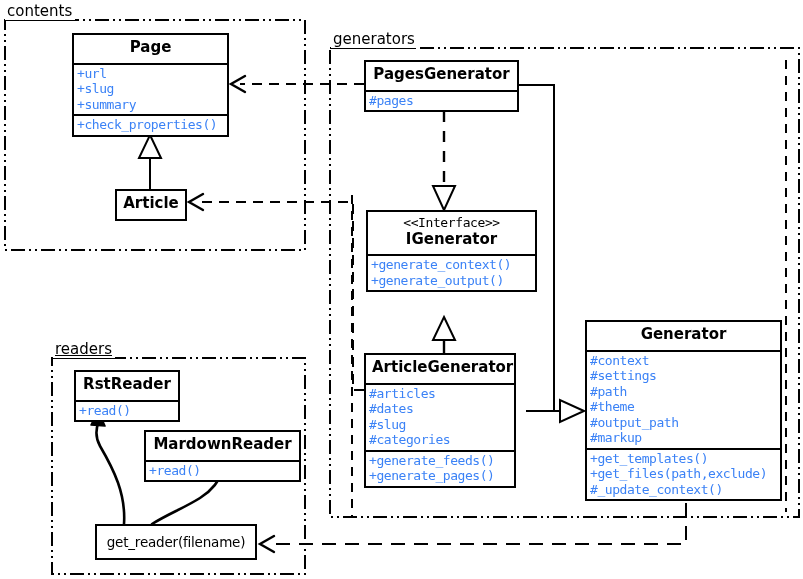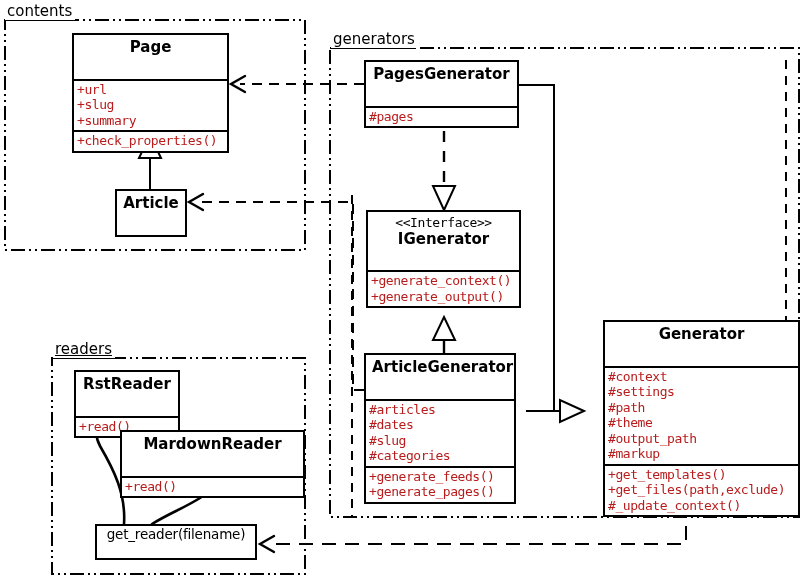--- a/index.html
+++ b/index.html
@@ -28,53 +28,53 @@
     position: absolute;
     box-sizing: border-box;
     background: #ffffff;
     border: 2px solid #000000;
     z-index: 5;
   }
   .uml-title {
     font-weight: bold;
     font-size: 15px;
     text-align: center;
-    padding: 4px 6px 23px 6px;
+    padding: 4px 6px 7px 6px;
     color: #000;
     line-height: 1.12;
     white-space: nowrap;
   }
   .uml-stereotype {
     display: block;
     font-weight: normal;
     font-size: 13px;
     font-family: "DejaVu Sans Mono", monospace;
     letter-spacing: -0.4px;
   }
   .uml-compartment {
     border-top: 2px solid #000000;
     padding: 1px 0 2px 0;
   }
   .uml-member {
     font-family: "DejaVu Sans Mono", monospace;
     font-size: 13px;
     line-height: 15.5px;
-    color: #b91c1c;
+    color: #3b82f6;
     padding: 0 2px 0 3px;
     white-space: nowrap;
     letter-spacing: -0.45px;
   }
   .plain-box {
     position: absolute;
     box-sizing: border-box;
     background: #ffffff;
     border: 2px solid #000000;
     z-index: 5;
     display: flex;
-    align-items: flex-start;
+    align-items: center;
     justify-content: center;
   }
   .plain-box .plain-label {
     font-size: 13.5px;
     color: #000;
     white-space: nowrap;
     letter-spacing: -0.2px;
   }
   
   .pkg-label {
@@ -156,21 +156,21 @@
     <div class="uml-title">Article</div>
   </div>
 
   <div class="uml-class" style="left:364px; top:60px; width:155px;">
     <div class="uml-title">PagesGenerator</div>
     <div class="uml-compartment">
       <div class="uml-member">#pages</div>
     </div>
   </div>
 
-  <div class="uml-class" style="left:366px; top:210px; width:155px;">
+  <div class="uml-class" style="left:366px; top:210px; width:171px;">
     <div class="uml-title">
       <span class="uml-stereotype">&lt;&lt;Interface&gt;&gt;</span>
       <span>IGenerator</span>
     </div>
     <div class="uml-compartment">
       <div class="uml-member">+generate_context()</div>
       <div class="uml-member">+generate_output()</div>
     </div>
   </div>
 
@@ -181,21 +181,21 @@
       <div class="uml-member">#dates</div>
       <div class="uml-member">#slug</div>
       <div class="uml-member">#categories</div>
     </div>
     <div class="uml-compartment">
       <div class="uml-member">+generate_feeds()</div>
       <div class="uml-member">+generate_pages()</div>
     </div>
   </div>
 
-  <div class="uml-class" style="left:585px; top:320px; width:197px;margin-left:18px;">
+  <div class="uml-class" style="left:585px; top:320px; width:197px;">
     <div class="uml-title">Generator</div>
     <div class="uml-compartment">
       <div class="uml-member">#context</div>
       <div class="uml-member">#settings</div>
       <div class="uml-member">#path</div>
       <div class="uml-member">#theme</div>
       <div class="uml-member">#output_path</div>
       <div class="uml-member">#markup</div>
     </div>
     <div class="uml-compartment">
@@ -205,21 +205,21 @@
     </div>
   </div>
 
   <div class="uml-class" style="left:74px; top:370px; width:106px;">
     <div class="uml-title">RstReader</div>
     <div class="uml-compartment">
       <div class="uml-member">+read()</div>
     </div>
   </div>
 
-  <div class="uml-class" style="left:120px; top:430px; width:185px;">
+  <div class="uml-class" style="left:144px; top:430px; width:157px;">
     <div class="uml-title">MardownReader</div>
     <div class="uml-compartment">
       <div class="uml-member">+read()</div>
     </div>
   </div>
 
   <div class="plain-box" style="left:95px; top:524px; width:162px; height:36px;">
     <span class="plain-label">get_reader(filename)</span>
   </div>
 

